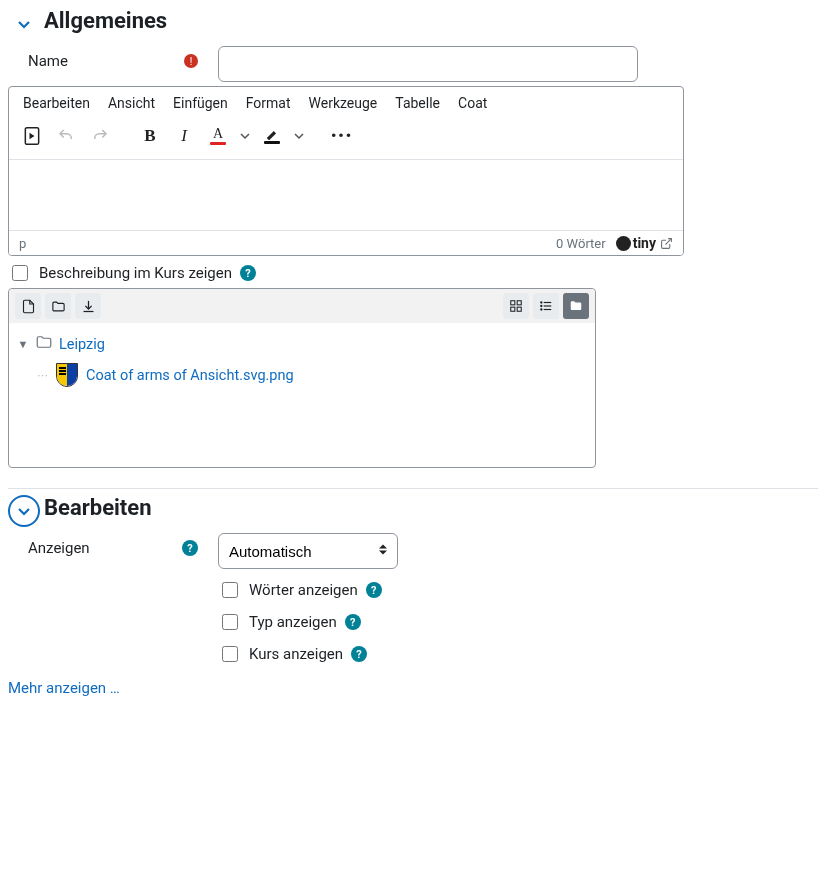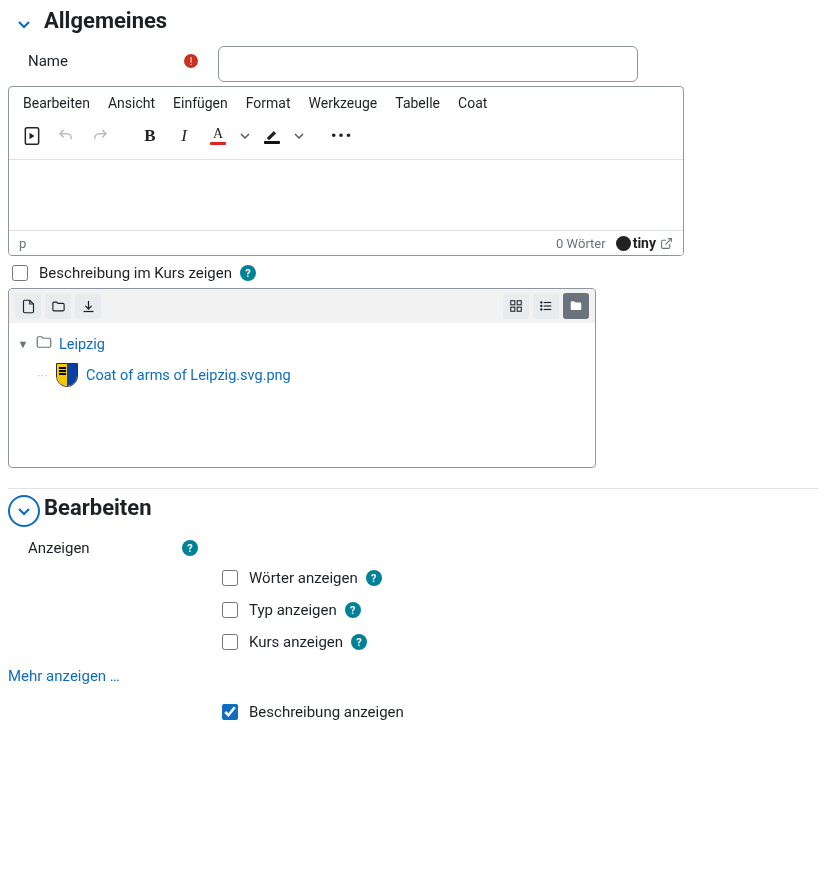--- a/index.html
+++ b/index.html
@@ -410,21 +410,21 @@
             </span>
             <span>Leipzig</span>
           </div>
           <div class="tree-row child">
             <span class="tree-dash">⋯</span>
             <span class="coa">
               <span class="half-l"></span>
                 <span class="half-r"></span>
                 <span class="stripe"></span>
             </span>
-            <span>Coat of arms of Leipzig.svg.png</span>
+            <span>Coat of arms of Ansicht.svg.png</span>
           </div>
         </div>
       </div>
     </div>
   </div>
 </div>
 
 <hr class="sep">
 
 
@@ -436,20 +436,33 @@
   </span>
   <span>Bearbeiten</span>
 </h3>
 
 
 <div class="form-row">
   <div class="label-col">
     <span>Anzeigen</span>
     <span class="help-badge">?</span>
   </div>
+  <div class="field-col">
+    <div class="select-wrap">
+      <select class="sel">
+        <option>Automatisch</option>
+      </select>
+      <span class="select-caret">
+        <svg width="10" height="12" viewBox="0 0 10 12">
+            <polygon points="1,5 9,5 5,1" fill="#222"></polygon>
+            <polygon points="1,7 9,7 5,11" fill="#222"></polygon>
+          </svg>
+      </span>
+    </div>
+  </div>
 </div>
 
 
 <div class="form-row">
   <div class="label-col"></div>
   <div class="field-col">
     <div class="checkbox-row">
       <input type="checkbox" style="">
       <span>Wörter anzeigen</span>
       <span class="help-badge">?</span>
@@ -479,22 +492,16 @@
       <span class="help-badge">?</span>
     </div>
   </div>
 </div>
 
 <a class="more-link">Mehr anzeigen …</a>
 
 
 <div class="form-row" style="margin-bottom:0;">
   <div class="label-col"></div>
-  <div class="field-col">
-    <div class="checkbox-row">
-      <input type="checkbox" checked="" style="">
-      <span>Beschreibung anzeigen</span>
-    </div>
-  </div>
 </div>
 
 
 
 
 </body></html>

